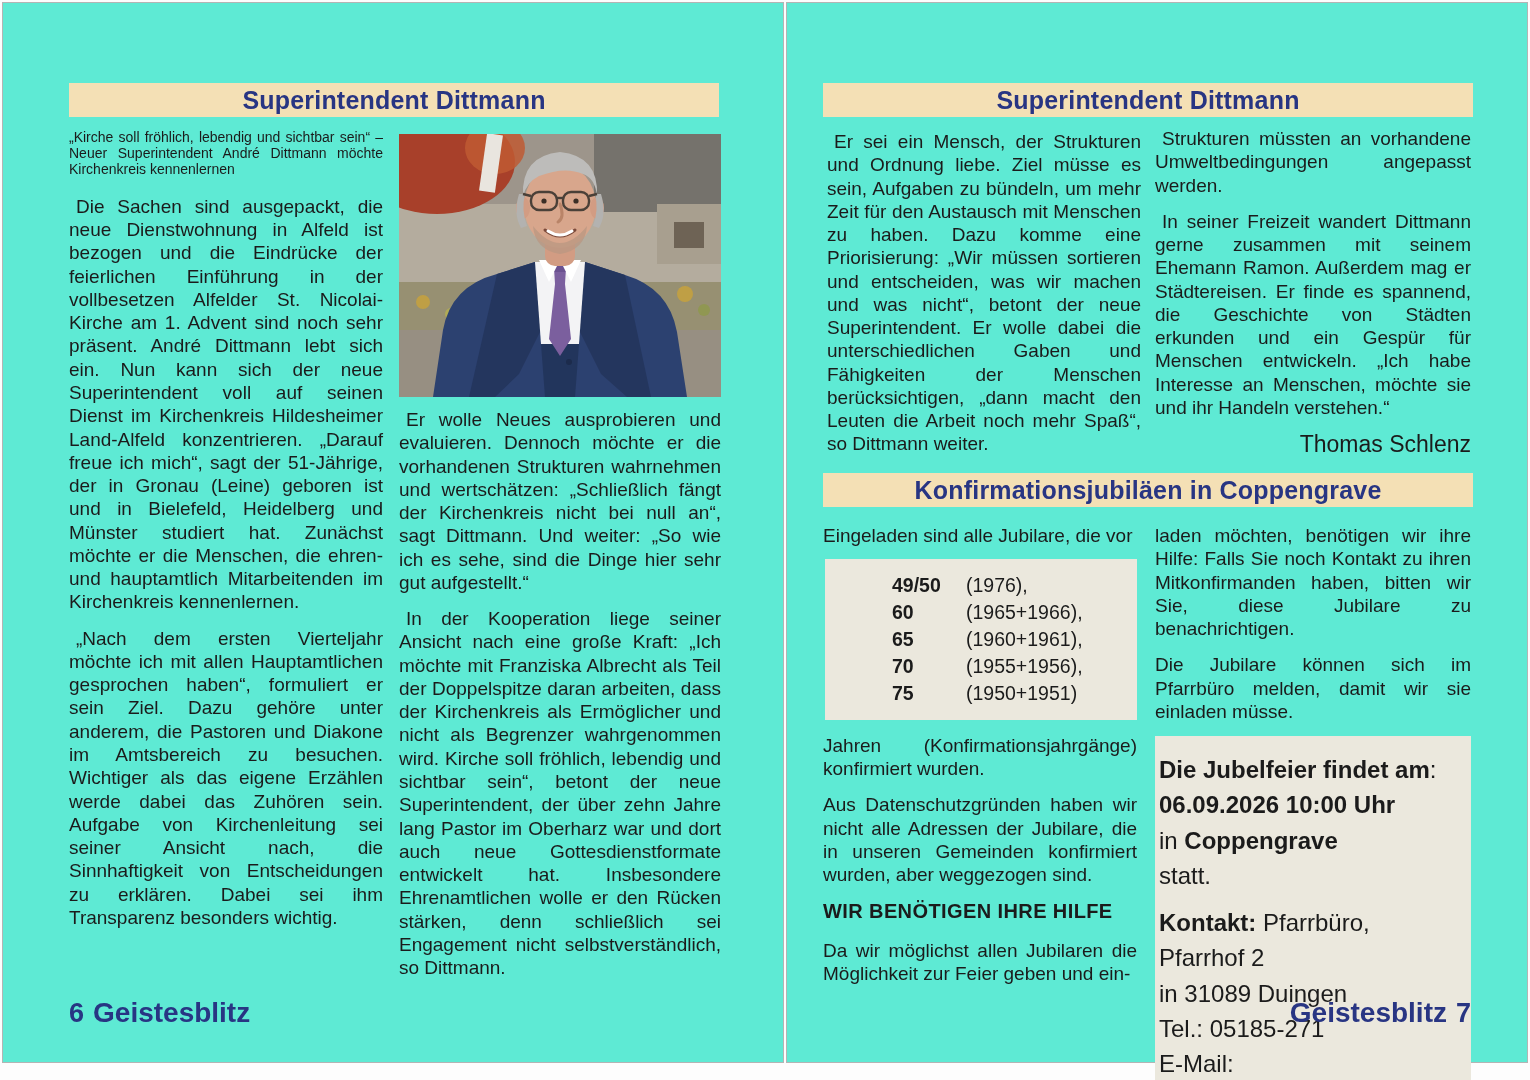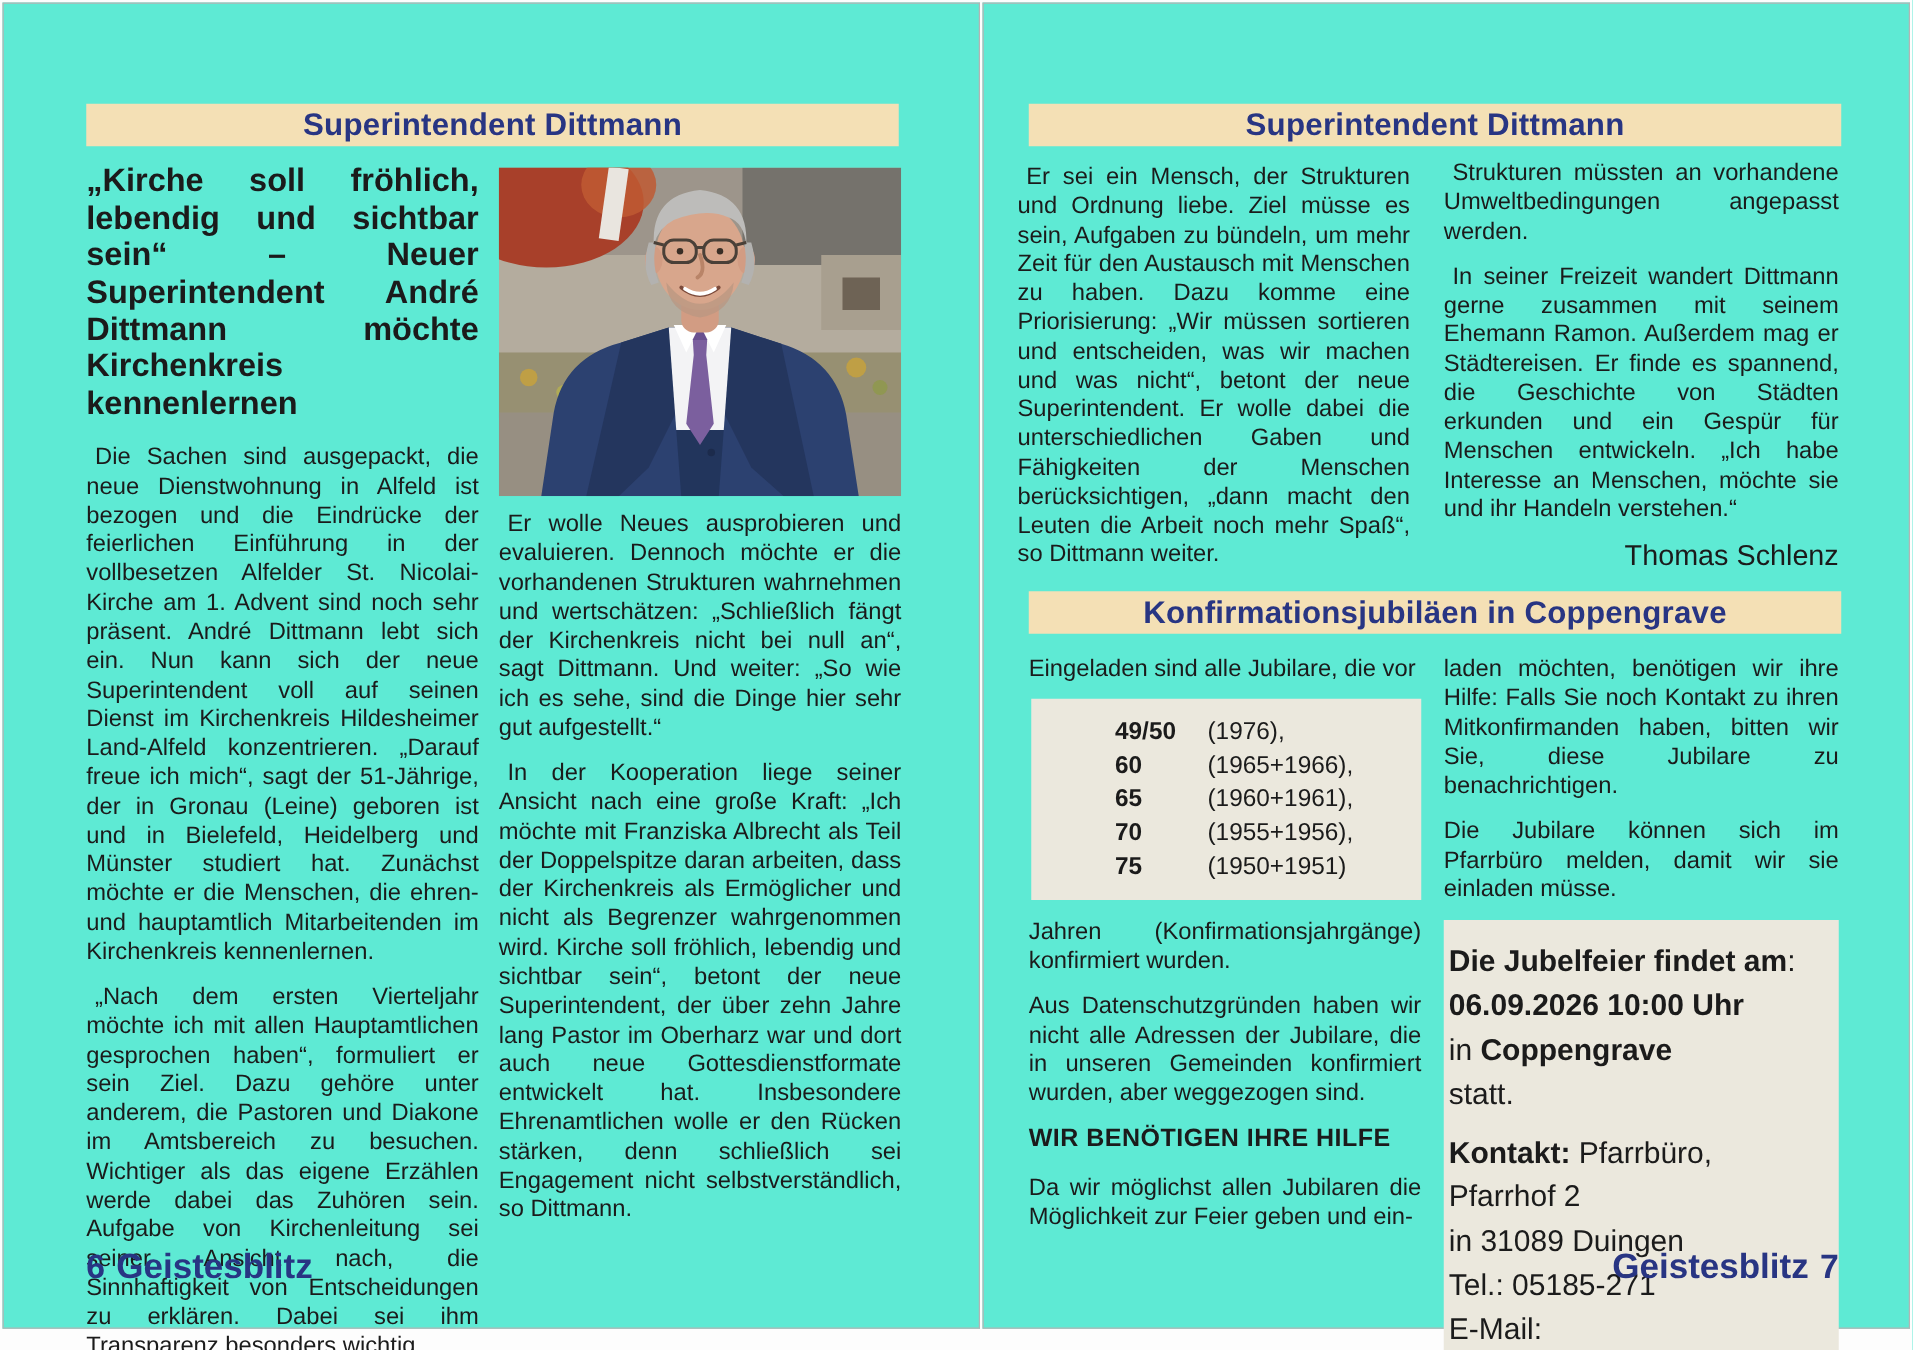--- a/index.html
+++ b/index.html
@@ -9,21 +9,21 @@
   }
   .page{position:absolute;top:2px;height:1061px;background:#5eead4;
     border:1px solid #b4b4b4;box-sizing:border-box;}
   #page-6{left:2px;width:782px;}
   #page-7{left:786px;width:742px;}
 
   .header-bar{position:absolute;height:34px;line-height:34px;background:#f4e0b5;
     color:#283583;font-weight:bold;font-size:25px;text-align:center;letter-spacing:.2px;}
   .col{position:absolute;text-align:justify;font-size:19px;line-height:1.225;}
   .col p{margin:0 0 13px 0;text-indent:7px;}
-  .lede{font-weight:bold;font-size:26px;line-height:1.14;text-indent:0 !important;
+  .lede{font-weight:normal;font-size:14px;line-height:1.14;text-indent:0 !important;
     margin-bottom:17px !important;}
 
   .photo-frame{width:322px;height:263px;margin-bottom:11px;overflow:hidden;}
   .photo-frame svg{display:block;}
 
   .years-box{background:#ebe8dd;margin:12px 0 14px 2px;padding:13px 10px 13px 67px;
     font-size:19.5px;line-height:1.38;}
   .years-row{display:flex;}
   .years-row .yr{font-weight:bold;width:74px;flex:none;}
 
@@ -130,21 +130,21 @@
     <span class="num">6</span><span class="ttl">Geistesblitz</span>
   </div>
 </div>
 
 <div class="page" id="page-7">
 
   <div class="header-bar" style="left:36px;top:80px;width:650px;">
     <span>Superintendent Dittmann</span>
   </div>
 
-  <div class="col" style="left:27px;top:127px;width:314px;">
+  <div class="col" style="left:40px;top:127px;width:314px;">
     <p>Er sei ein Mensch, der Strukturen und Ordnung liebe. Ziel müsse es sein, Aufgaben zu bündeln, um mehr Zeit für den Austausch mit Menschen zu haben. Dazu komme eine Priorisierung: „Wir müssen sortieren und entscheiden, was wir machen und was nicht“, betont der neue Superintendent. Er wolle dabei die unterschiedlichen Gaben und Fähigkeiten der Menschen berücksichtigen, „dann macht den Leuten die Arbeit noch mehr Spaß“, so Dittmann weiter.</p>
   </div>
 
   <div class="col" style="left:368px;top:124px;width:316px;">
     <p>Strukturen müssten an vorhandene Umweltbedingungen angepasst werden.</p>
     <p>In seiner Freizeit wandert Dittmann gerne zusammen mit seinem Ehemann Ramon. Außerdem mag er Städtereisen. Er finde es spannend, die Geschichte von Städten erkunden und ein Gespür für Menschen entwickeln. „Ich habe Interesse an Menschen, möchte sie und ihr Handeln verstehen.“</p>
     <div class="byline">Thomas Schlenz</div>
   </div>
 
   <div class="header-bar" style="left:36px;top:470px;width:650px;">

